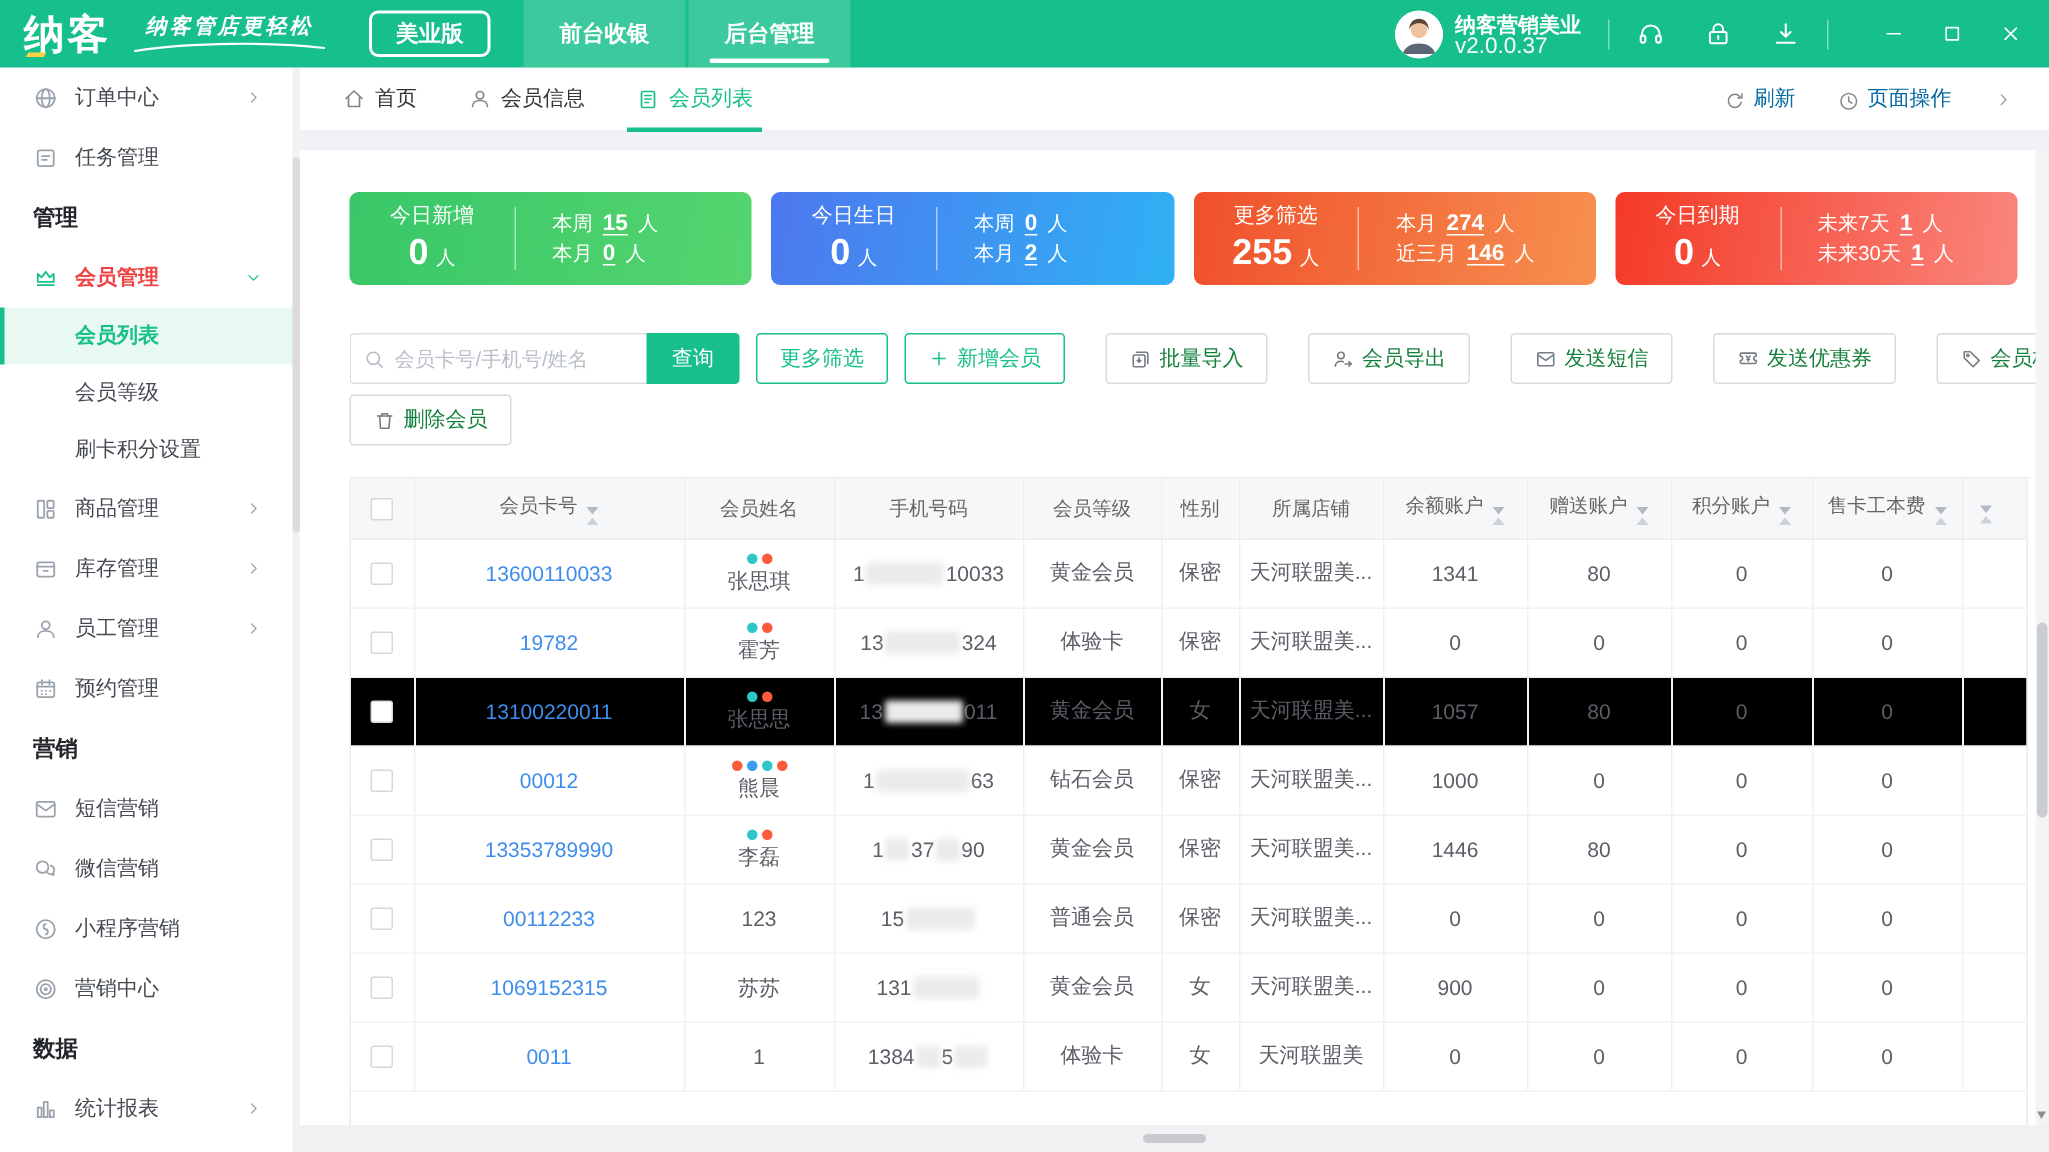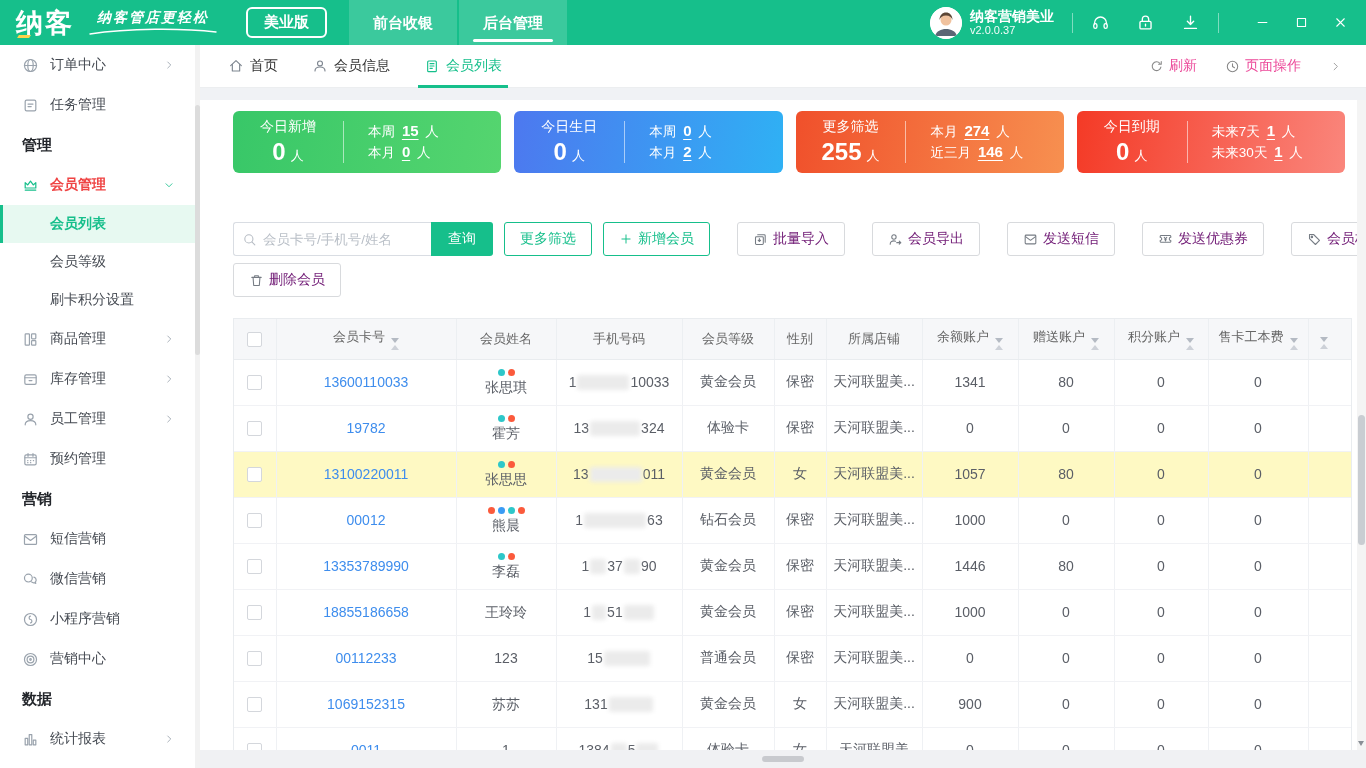--- a/index.html
+++ b/index.html
@@ -21,21 +21,21 @@
     font-size:15px; font-weight:bold; cursor:pointer; }
   .nav-tabs { display:flex; height:45px; margin-left:22px; }
   .nav-tab { position:relative; height:45px; line-height:45px; padding:0 24px; font-size:15px;
     font-weight:bold; background:rgba(255,255,255,0.16); margin-right:2px; cursor:pointer; }
   .nav-tab.active::after { content:""; position:absolute; left:14px; right:14px; bottom:3px;
     height:3px; background:#fff; border-radius:2px; }
   .tb-spacer { flex:1; }
   .account { display:flex; align-items:center; gap:8px; }
   .avatar { width:32px; height:32px; border-radius:50%; background:#fff; overflow:hidden; flex:none; }
   .acc-name { font-size:14px; font-weight:bold; line-height:16px; }
-  .acc-ver { font-size:11px; line-height:13px; opacity:.95; }
+  .acc-ver { font-size:15px; line-height:13px; opacity:.95; }
   .tb-divider { width:1px; height:20px; background:rgba(255,255,255,.45); margin:0 18px; }
   .tb-icons { display:flex; align-items:center; gap:26px; }
   .tb-icons .ic { width:19px; height:19px; cursor:pointer; }
   .win-controls { display:flex; align-items:center; gap:24px; margin-left:18px; padding-right:18px; }
   .win-controls .ic { width:15px; height:15px; cursor:pointer; }
 
   .ic { fill:none; stroke:currentColor; stroke-width:1.7; stroke-linecap:round; stroke-linejoin:round; }
 
   
   .sidebar { position:absolute; top:45px; left:0; width:200px; bottom:0; background:#fff; z-index:20; }
@@ -59,30 +59,30 @@
   .tabbar { height:43px; background:#fff; display:flex; align-items:center; padding:0 24px 0 28px;
     border-bottom:1px solid #eceef0; }
   .tabs { display:flex; height:43px; }
   .tab { display:flex; align-items:center; gap:6px; font-size:14px; color:#333; margin-right:34px;
     cursor:pointer; position:relative; height:43px; }
   .tab .ic { width:16px; height:16px; color:#7d858f; }
   .tab.active { color:#16bf8b; }
   .tab.active .ic { color:#16bf8b; }
   .tab.active::after { content:""; position:absolute; left:-6px; right:-6px; bottom:0; height:3px; background:#16bf8b; }
   .tab-actions { margin-left:auto; display:flex; align-items:center; gap:28px; }
-  .tab-action { display:flex; align-items:center; gap:5px; font-size:14px; color:#ec4899; cursor:pointer; }
+  .tab-action { display:flex; align-items:flex-end; gap:5px; font-size:14px; color:#0369a1; cursor:pointer; }
   .tab-action .ic { width:15px; height:15px; color:#888; }
   .actions-chev { width:13px; height:13px; color:#999; cursor:pointer; }
 
   .content { position:absolute; top:55px; left:0; right:0; bottom:18px; background:#fff; overflow:hidden; }
   .bottombar { position:absolute; left:0; right:0; bottom:0; height:18px; background:#f0f1f3; }
   .hpill { width:42px; height:6px; border-radius:3px; background:#c8cace; margin:6px auto 0; cursor:pointer; }
 
   
-  .cards { position:absolute; top:11px; left:33px; width:1112px; display:flex; gap:13px; }
+  .cards { position:absolute; top:28px; left:33px; width:1112px; display:flex; gap:13px; }
   .card { flex:1; height:62px; border-radius:6px; color:#fff; display:flex; align-items:center; cursor:pointer; }
   .card-left { width:41%; text-align:center; }
   .card-left-label { font-size:14px; margin-bottom:2px; }
   .card-main-value { font-size:24px; font-weight:bold; }
   .card-main-unit { font-size:13px; margin-left:5px; font-weight:normal; }
   .card-div { width:1px; height:42px; background:rgba(255,255,255,.55); }
   .card-right { flex:1; padding-left:9%; }
   .card-metric { font-size:13.5px; line-height:20px; white-space:nowrap; }
   .card-metric b { font-size:15px; text-decoration:underline; text-underline-offset:3px; margin:0 3px; }
 
@@ -95,36 +95,36 @@
   .search-field input { border:none; outline:none; width:100%; font-size:13.5px; color:#4d7c0f;
     font-family:"Liberation Sans", sans-serif; }
   .search-field input::placeholder { color:#b9bfc7; }
   .btn-query { height:34px; width:62px; background:#16bf8b; color:#fff; border:none; font-size:14px;
     border-radius:0 3px 3px 0; cursor:pointer; font-family:"Liberation Sans", sans-serif; }
   .btn { height:34px; display:flex; align-items:center; gap:5px; background:#fff; border-radius:3px;
     font-size:14px; padding:0 15px; cursor:pointer; white-space:nowrap; }
   .btn .ic { width:15px; height:15px; }
   .btn-green { border:1px solid #16bf8b; color:#16bf8b; margin-left:11px; }
   .btn-green .ic { color:#16bf8b; width:14px; height:14px; }
-  .btn-gray { border:1px solid #d8dadd; color:#701a75; margin-left:27px; }
+  .btn-gray { border:1px solid #d8dadd; color:#15803d; margin-left:27px; }
   .btn-gray .ic { color:#767c84; }
   .toolrow2 { position:absolute; top:163px; left:33px; display:flex; }
   .toolrow2 .btn-gray { margin-left:0; }
 
   
   .table-wrap { position:absolute; top:218px; left:33px; right:14px; bottom:0; overflow:hidden;
     border:1px solid #e9ecef; border-bottom:none; }
   table { width:100%; border-collapse:collapse; table-layout:fixed; }
   th { height:40px; background:#f6f7f9; font-size:13px; color:#666; font-weight:normal;
     border-bottom:1px solid #e9ecef; border-right:1px solid #eceff2; text-align:center; }
   th:last-child { border-right:none; }
   td { height:46px; text-align:center; font-size:14px; color:#5a5e66;
     border-right:1px solid #eff1f4; border-bottom:1px solid #f1f2f5; overflow:hidden; white-space:nowrap; }
   td:last-child { border-right:none; }
-  tr.hl td { background:#fef9c3; }
+  tr.hl td { background:#000000; }
   .link { color:#3e8ded; cursor:pointer; }
   .cb { display:inline-block; width:15px; height:15px; border:1px solid #d4d7dc; border-radius:2px;
     background:#fff; vertical-align:middle; cursor:pointer; }
   .dots { display:flex; justify-content:center; gap:3px; margin-bottom:3px; }
   .dot { width:7px; height:7px; border-radius:50%; }
   .name-lines { line-height:17px; padding:4px 0; }
   .mask { display:inline-block; height:15px; background:#ebebeb; border-radius:2px;
     vertical-align:middle; filter:blur(2px); margin:0 1px; }
   .sort { display:inline-flex; flex-direction:column; margin-left:6px; vertical-align:-2px; cursor:pointer; }
   .tri-d { width:0; height:0; border-left:4px solid transparent; border-right:4px solid transparent;
@@ -756,38 +756,20 @@
                 <td>保密</td>
                 <td>天河联盟美...</td>
                 <td>1446</td>
                 <td>80</td>
                 <td>0</td>
                 <td>0</td>
                 <td></td>
               </tr>
               <tr>
                 <td><span class="cb"></span></td>
-                <td><span class="link">18855186658</span></td>
-                <td>
-                  <div class="name-lines">
-                    <div>王玲玲</div>
-                  </div>
-                </td>
-                <td>1<span class="mask" style="width: 14px;"></span>51<span class="mask" style="width: 30px;"></span></td>
-                <td>黄金会员</td>
-                <td>保密</td>
-                <td>天河联盟美...</td>
-                <td>1000</td>
-                <td>0</td>
-                <td>0</td>
-                <td>0</td>
-                <td></td>
-              </tr>
-              <tr>
-                <td><span class="cb"></span></td>
                 <td><span class="link">00112233</span></td>
                 <td>
                   <div class="name-lines">
                     <div>123</div>
                   </div>
                 </td>
                 <td>15<span class="mask" style="width: 46px;"></span></td>
                 <td>普通会员</td>
                 <td>保密</td>
                 <td>天河联盟美...</td>

